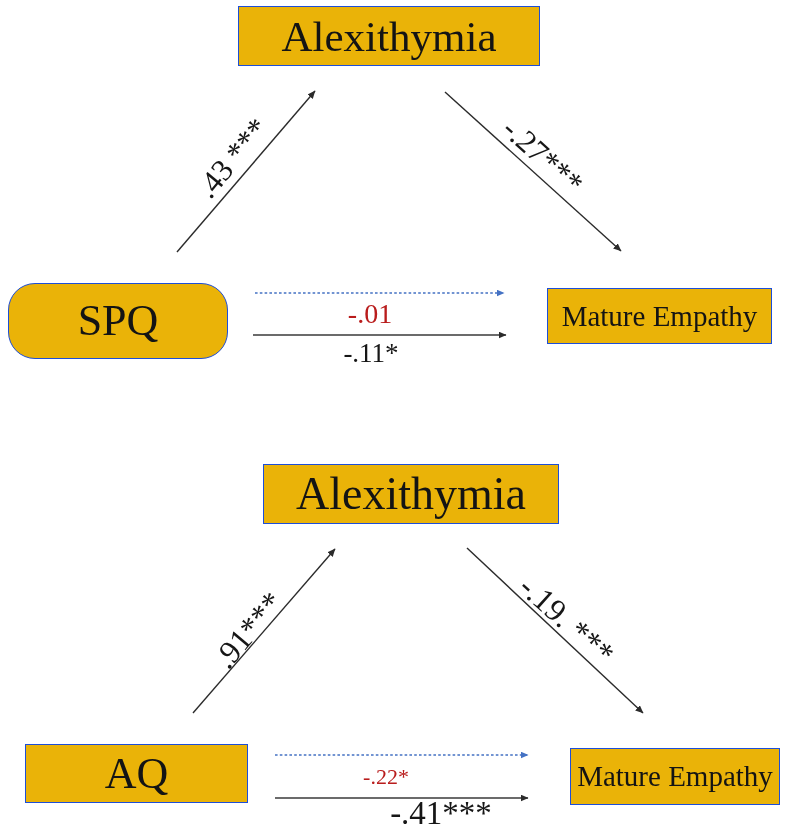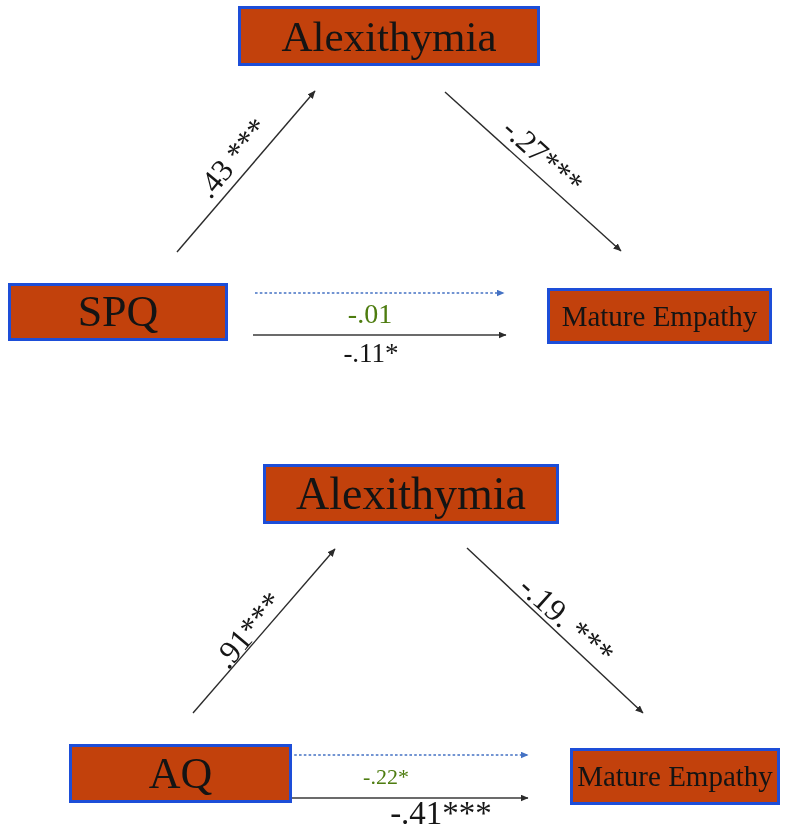--- a/index.html
+++ b/index.html
@@ -18,34 +18,34 @@
   }
   .arrow-layer {
     position: absolute;
     left: 0; top: 0;
     width: 800px;
     height: 833px;
   }
   .node-box {
     position: absolute;
     box-sizing: border-box;
-    border: 3px solid #1d4ed8;
-    background: #c2410c;
+    border: 1px solid #1d4ed8;
+    background: #eab308;
     display: flex;
     align-items: center;
     justify-content: center;
     text-align: center;
     line-height: 1;
     color: #141414;
   }
   .mediator-top    { left: 238px; top: 6px;   width: 302px; height: 60px; font-size: 43px; }
-  .predictor-top   { left: 8px;   top: 283px; width: 220px; height: 58px; font-size: 44px; }
+  .predictor-top   { left: 8px;   top: 283px; width: 220px; height: 76px; font-size: 44px; border-radius: 27px; }
   .outcome-top     { left: 547px; top: 288px; width: 225px; height: 56px; font-size: 29px; }
   .mediator-bottom { left: 263px; top: 464px; width: 296px; height: 60px; font-size: 46px; }
-  .predictor-bottom{ left: 25px;  top: 744px; width: 223px; height: 59px; font-size: 44px; margin-left: 44px; }
+  .predictor-bottom{ left: 25px;  top: 744px; width: 223px; height: 59px; font-size: 44px; }
   .outcome-bottom  { left: 570px; top: 748px; width: 210px; height: 57px; font-size: 29px; }
 
   .path-label {
     position: absolute;
     white-space: nowrap;
     line-height: 1;
     color: #161616;
   }
   .rot-up   { transform: translate(-50%, -50%) rotate(-50deg); }
   .rot-down { transform: translate(-50%, -50%) rotate(42deg); }
@@ -54,21 +54,21 @@
   .lbl-a-top      { left: 232px; top: 158px; font-size: 31px; }
   .lbl-b-top      { left: 543px; top: 156px; font-size: 31px; }
   .lbl-ind-top    { left: 370px; top: 314px; font-size: 28px; }
   .lbl-dir-top    { left: 371px; top: 353px; font-size: 27px; }
 
   .lbl-a-bottom   { left: 248px; top: 630px; font-size: 32px; }
   .lbl-b-bottom   { left: 567px; top: 620px; font-size: 32px; }
   .lbl-ind-bottom { left: 386px; top: 777px; font-size: 22px; }
   .lbl-dir-bottom { left: 398px; top: 813px; font-size: 33px; margin-left: 43px; }
 
-  .blue-text { color: #4d7c0f; }
+  .blue-text { color: #b91c1c; }
 </style>
 </head>
 <body>
 
 <div class="stage">
 
   <svg class="arrow-layer" viewBox="0 0 800 833" xmlns="http://www.w3.org/2000/svg">
     <defs>
       <marker id="headBlack" markerWidth="9" markerHeight="8" refX="7.5" refY="3.5" orient="auto" markerUnits="userSpaceOnUse">
         <path d="M0,0 L8,3.5 L0,7 Z" fill="#2b2b2b"></path>

